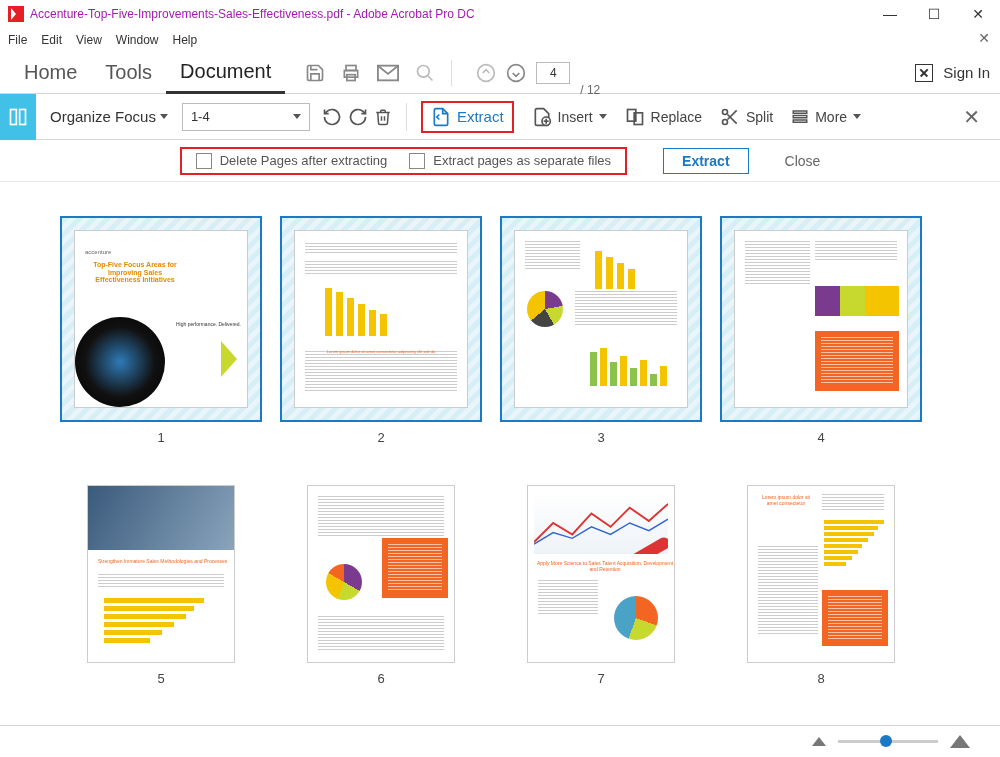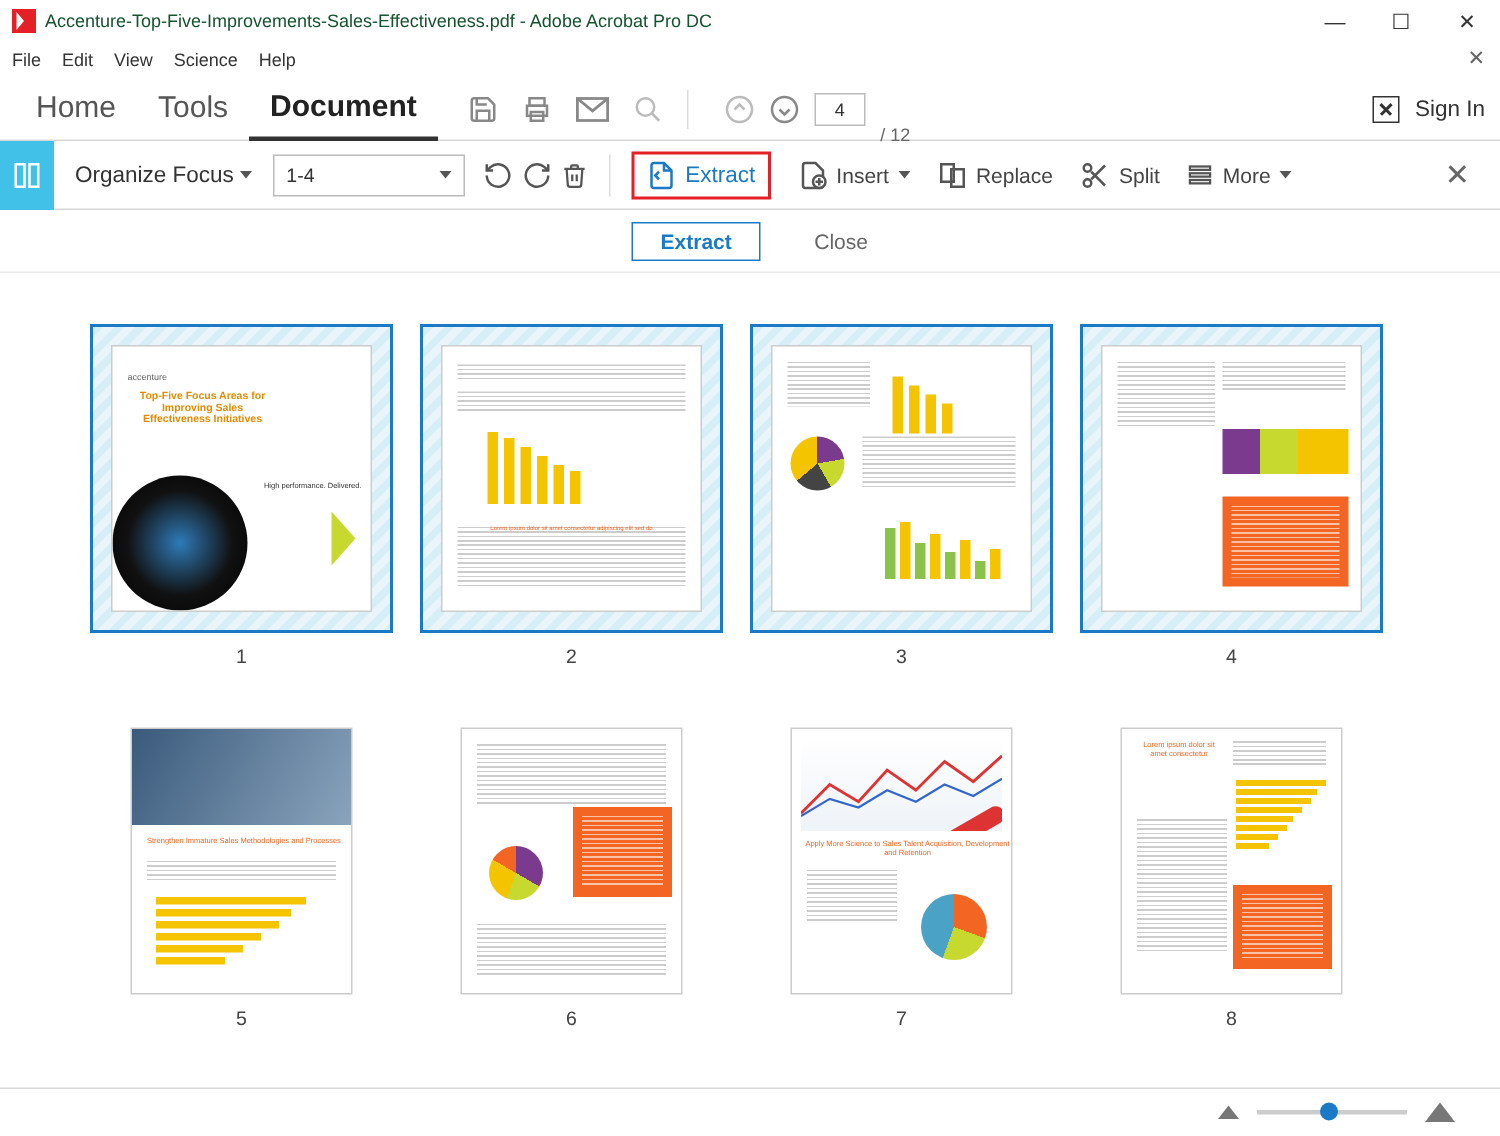--- a/index.html
+++ b/index.html
@@ -1,30 +1,30 @@
 <!DOCTYPE html>
 <html><head>
 <meta charset="utf-8">
 <style>
 * { margin: 0; padding: 0; box-sizing: border-box; font-family: "Segoe UI", Arial, sans-serif; }
 body { width: 1000px; height: 757px; background: #fff; overflow: hidden; position: relative; }
 
 .titlebar { height: 28px; display: flex; align-items: center; padding-left: 8px; background: #fff; }
 .titlebar .app-icon { width: 16px; height: 16px; background: #e41f26; margin-right: 6px; position: relative; }
 .titlebar .app-icon::before { content:""; position:absolute; left:3px; top:2px; width:0; height:0; border-left:5px solid #fff; border-top:6px solid transparent; border-bottom:6px solid transparent;}
-.titlebar .title { font-size: 12px; color: #14532d; }
+.titlebar .title { font-size: 12px; color: #a21caf; }
 .win-controls { margin-left: auto; display:flex; }
 .win-controls div { width: 44px; height: 28px; display:flex; align-items:center; justify-content:center; color:#333; font-size:14px; }
 
 .menubar { height: 24px; display:flex; align-items:center; padding: 0 8px; font-size:12px; color:#333; gap: 14px; position:relative;}
 .menubar .x { position:absolute; right:10px; top:2px; font-size:14px; color:#666;}
 
 .tabbar { height: 42px; display:flex; align-items:center; padding: 0 10px; border-bottom:1px solid #d8d8d8; gap:0;}
 .tab { font-size:20px; color:#555; padding: 0 14px; height:42px; display:flex; align-items:center; cursor:pointer;}
-.tab.active { color:#222; font-weight:700; border-bottom:3px solid #333; height:42px;}
+.tab.active { color:#222; font-weight:400; border-bottom:3px solid #333; height:42px;}
 .tb-icons { display:flex; align-items:center; gap:16px; margin-left:20px; color:#888;}
 .tb-icons svg, .page-nav svg { display:block;}
 .page-nav { display:flex; align-items:center; gap:10px; margin-left:24px;}
 .page-box { width: 34px; height:22px; border:1px solid #bbb; text-align:center; font-size:12px; line-height:20px; color:#333;}
 .page-total { font-size:12px; color:#666;margin-top:35px;}
 .signin { margin-left:auto; display:flex; align-items:center; gap:10px; color:#333; font-size:15px;}
 .signin .box-x { width:18px; height:18px; border:1.5px solid #333; position:relative;}
 .signin .box-x::before,.signin .box-x::after{content:"";position:absolute;left:3px;top:7px;width:10px;height:1.5px;background:#333;}
 .signin .box-x::before{transform:rotate(45deg);} .signin .box-x::after{transform:rotate(-45deg);}
 
@@ -84,21 +84,21 @@
     <div>—</div>
     <div>☐</div>
     <div>✕</div>
   </div>
 </div>
 
 <div class="menubar">
   <span>File</span>
   <span>Edit</span>
   <span>View</span>
-  <span>Science</span>
+  <span>Window</span>
   <span>Help</span>
   <span class="x">✕</span>
 </div>
 
 <div class="tabbar">
   <div class="tab">Home</div>
   <div class="tab">Tools</div>
   <div class="tab active">Document</div>
   <div class="tb-icons">
     <svg width="20" height="20" viewBox="0 0 24 24" fill="none" stroke="#888" stroke-width="2">
@@ -217,20 +217,30 @@
         <rect x="3" y="10" width="18" height="3"></rect>
         <rect x="3" y="16" width="18" height="3"></rect>
       </svg>
     <span>More</span>
       <span class="caret"></span>
   </div>
   <div class="close-x">✕</div>
 </div>
 
 <div class="optionsbar">
+  <div class="opt-group">
+    <label class="opt-label">
+        <span class="chk"></span>
+        <span>Delete Pages after extracting</span>
+      </label>
+    <label class="opt-label">
+        <span class="chk"></span>
+        <span>Extract pages as separate files</span>
+      </label>
+  </div>
   <div class="btn-extract">Extract</div>
   <div class="link-close">Close</div>
 </div>
 
 <div class="pages-area">
   <div class="page-row">
 
     <div class="thumb-wrap sel">
       <div class="thumb-frame">
           <div class="thumb">

